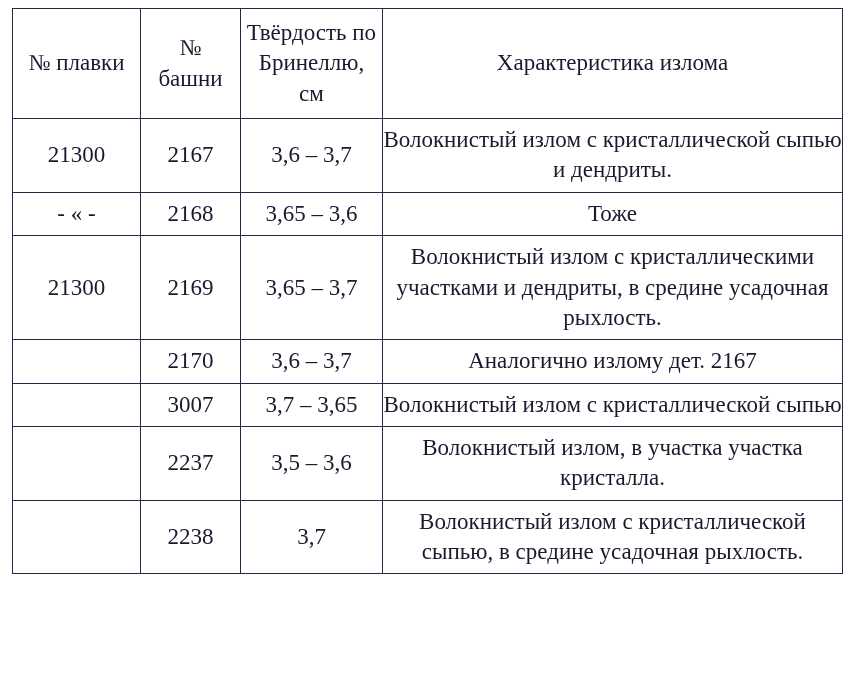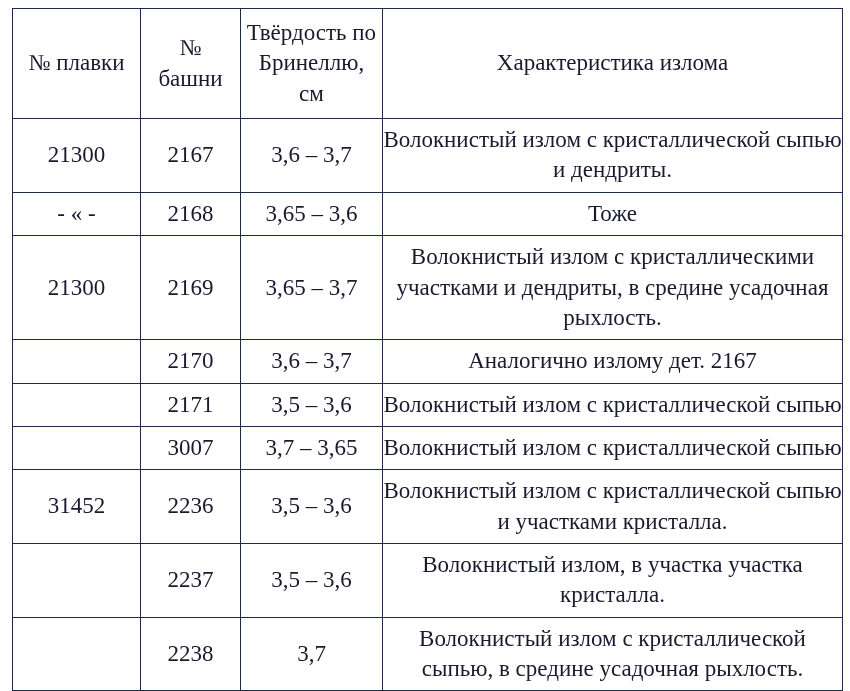--- a/index.html
+++ b/index.html
@@ -88,35 +88,23 @@
         <td class="desc">Волокнистый излом с кристаллическими участками и дендриты, в средине усадочная рыхлость.</td>
       </tr>
       <tr>
         <td></td>
         <td>2170</td>
         <td>3,6 – 3,7</td>
         <td class="desc">Аналогично излому дет. 2167</td>
       </tr>
       <tr>
         <td></td>
-        <td>2171</td>
-        <td>3,5 – 3,6</td>
-        <td class="desc">Волокнистый излом с кристаллической сыпью</td>
-      </tr>
-      <tr>
-        <td></td>
         <td>3007</td>
         <td>3,7 – 3,65</td>
         <td class="desc">Волокнистый излом с кристаллической сыпью</td>
-      </tr>
-      <tr>
-        <td>31452</td>
-        <td>2236</td>
-        <td>3,5 – 3,6</td>
-        <td class="desc">Волокнистый излом с кристаллической сыпью и участками кристалла.</td>
       </tr>
       <tr>
         <td></td>
         <td>2237</td>
         <td>3,5 – 3,6</td>
         <td class="desc">Волокнистый излом, в участка участка кристалла.</td>
       </tr>
       <tr>
         <td></td>
         <td>2238</td>

